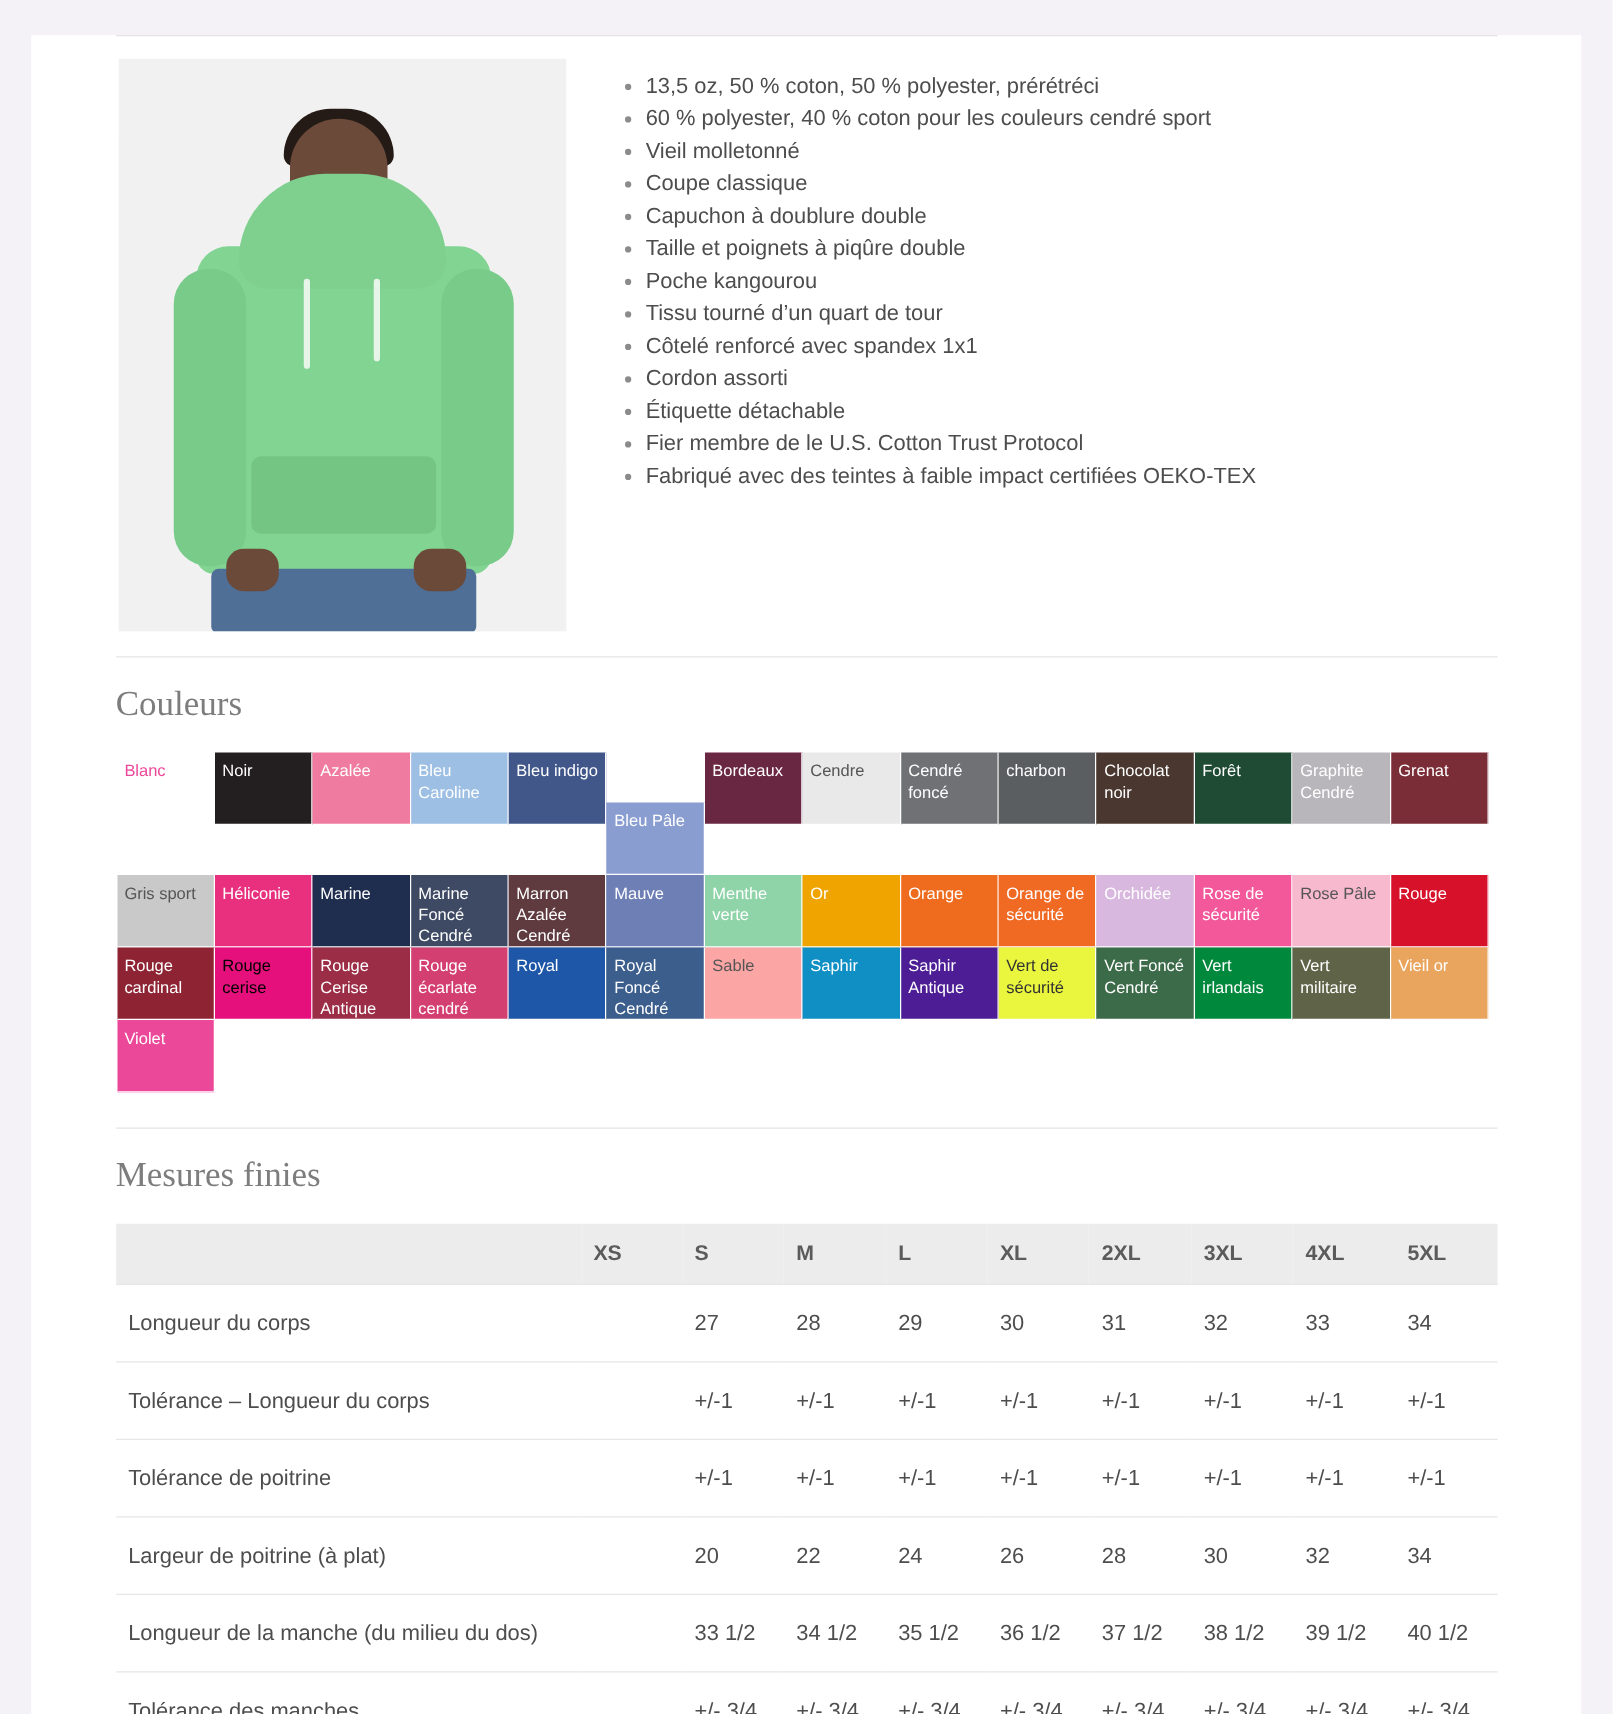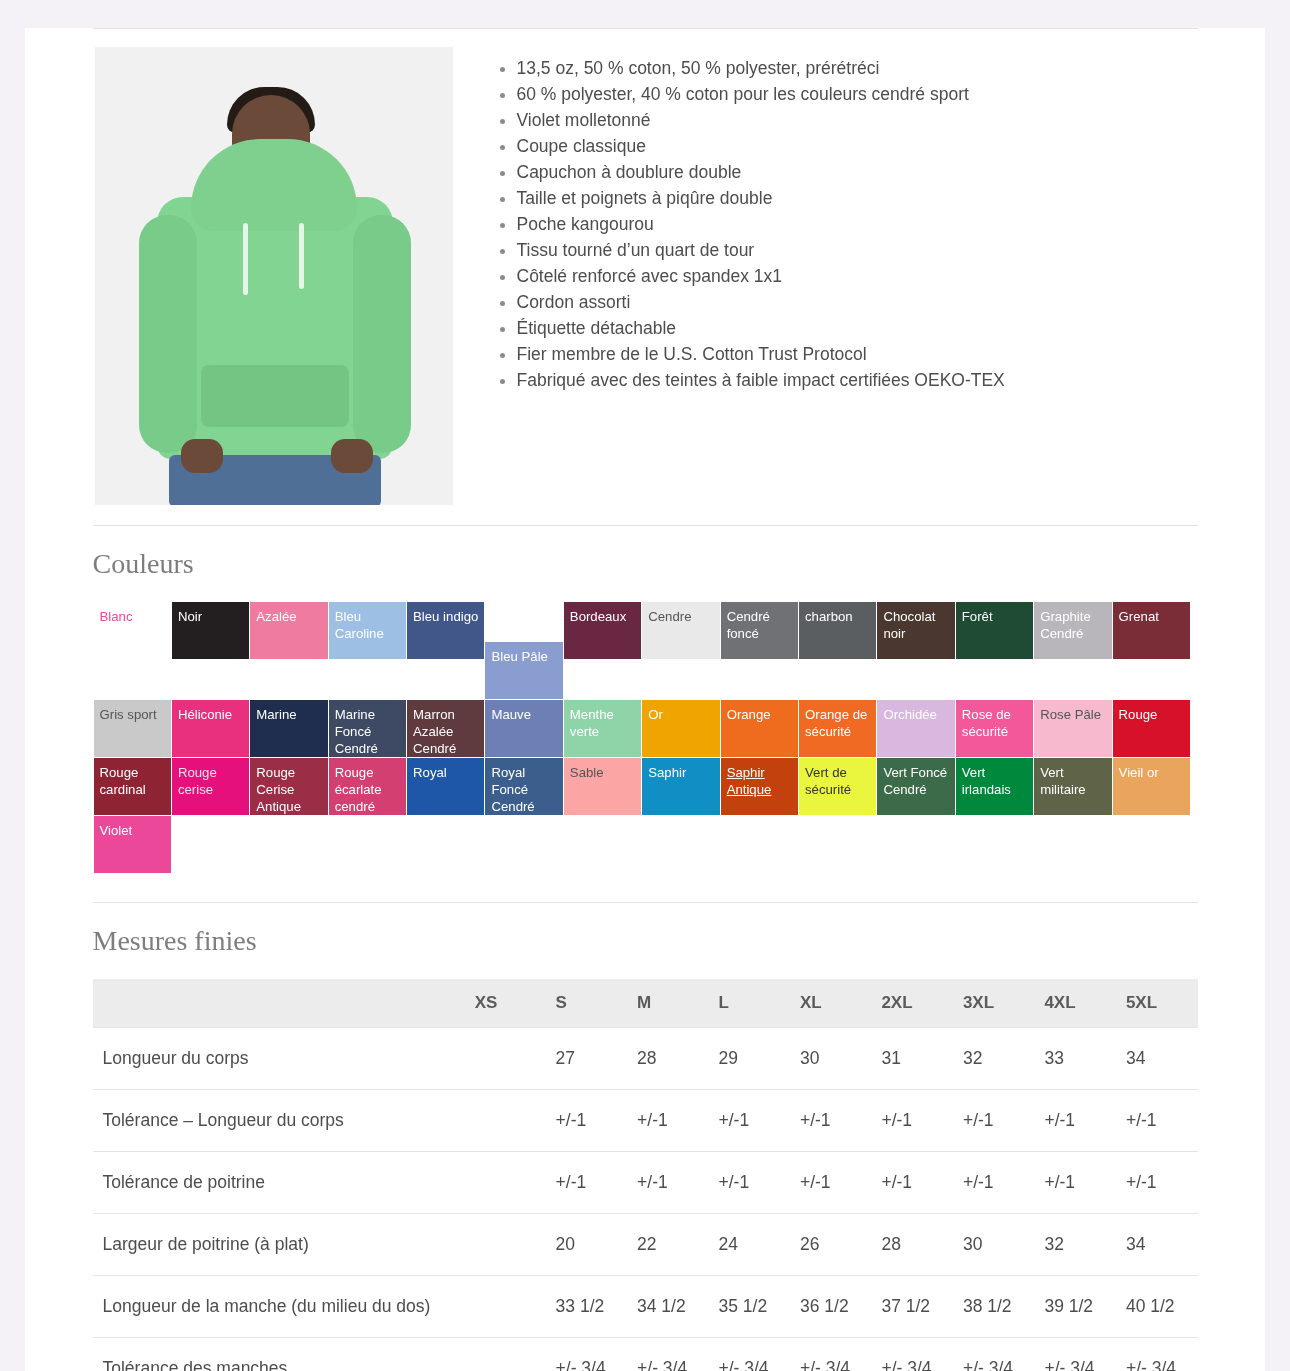--- a/index.html
+++ b/index.html
@@ -204,21 +204,21 @@
           <div class="fig-jeans"></div>
           <div class="fig-hand-l"></div>
           <div class="fig-hand-r"></div>
         </div>
       </div>
 
       <div class="features">
         <ul>
             <li>13,5 oz, 50 % coton, 50 % polyester, prérétréci</li>
             <li>60 % polyester, 40 % coton pour les couleurs cendré sport</li>
-            <li>Violet molletonné</li>
+            <li>Vieil molletonné</li>
             <li>Coupe classique</li>
             <li>Capuchon à doublure double</li>
             <li>Taille et poignets à piqûre double</li>
             <li>Poche kangourou</li>
             <li>Tissu tourné d’un quart de tour</li>
             <li>Côtelé renforcé avec spandex 1x1</li>
             <li>Cordon assorti</li>
             <li>Étiquette détachable</li>
             <li>Fier membre de le U.S. Cotton Trust Protocol</li>
             <li>Fabriqué avec des teintes à faible impact certifiées OEKO-TEX</li>
@@ -252,28 +252,28 @@
         <div class="swatch" style="background: rgb(110, 127, 181); color: rgb(255, 255, 255);"><span>Mauve</span></div>
         <div class="swatch" style="background: rgb(143, 211, 168); color: rgb(255, 255, 255);"><span>Menthe verte</span></div>
         <div class="swatch" style="background: rgb(240, 164, 0); color: rgb(255, 255, 255);"><span>Or</span></div>
         <div class="swatch" style="background: rgb(239, 108, 31); color: rgb(255, 255, 255);"><span>Orange</span></div>
         <div class="swatch" style="background: rgb(240, 106, 36); color: rgb(255, 255, 255);"><span>Orange de sécurité</span></div>
         <div class="swatch" style="background: rgb(217, 184, 223); color: rgb(255, 255, 255);"><span>Orchidée</span></div>
         <div class="swatch" style="background: rgb(242, 88, 154); color: rgb(255, 255, 255);"><span>Rose de sécurité</span></div>
         <div class="swatch" style="background: rgb(247, 185, 205); color: rgb(85, 85, 85);"><span>Rose Pâle</span></div>
         <div class="swatch" style="background: rgb(216, 17, 42); color: rgb(255, 255, 255);"><span>Rouge</span></div>
         <div class="swatch" style="background: rgb(142, 35, 52); color: rgb(255, 255, 255);"><span>Rouge cardinal</span></div>
-        <div class="swatch" style="background: rgb(229, 16, 124); color: #e5e5e5;"><span>Rouge cerise</span></div>
+        <div class="swatch" style="background: rgb(229, 16, 124); color: #000000;"><span>Rouge cerise</span></div>
         <div class="swatch" style="background: rgb(155, 45, 70); color: rgb(255, 255, 255);"><span>Rouge Cerise Antique</span></div>
         <div class="swatch" style="background: rgb(212, 63, 114); color: rgb(255, 255, 255);"><span>Rouge écarlate cendré</span></div>
         <div class="swatch" style="background: rgb(30, 86, 168); color: rgb(255, 255, 255);"><span>Royal</span></div>
         <div class="swatch" style="background: rgb(59, 94, 140); color: rgb(255, 255, 255);"><span>Royal Foncé Cendré</span></div>
         <div class="swatch" style="background: #fca5a5; color: rgb(85, 85, 85);"><span>Sable</span></div>
         <div class="swatch" style="background: rgb(15, 143, 196); color: rgb(255, 255, 255);"><span>Saphir</span></div>
-        <div class="swatch" style="background: #c2410c; color: rgb(255, 255, 255); text-decoration: underline;"><span>Saphir Antique</span></div>
+        <div class="swatch" style="background: #4c1d95; color: rgb(255, 255, 255);"><span>Saphir Antique</span></div>
         <div class="swatch" style="background: rgb(234, 245, 61); color: rgb(51, 51, 51);"><span>Vert de sécurité</span></div>
         <div class="swatch" style="background: rgb(60, 107, 74); color: rgb(255, 255, 255);"><span>Vert Foncé Cendré</span></div>
         <div class="swatch" style="background: rgb(0, 136, 60); color: rgb(255, 255, 255);"><span>Vert irlandais</span></div>
         <div class="swatch" style="background: rgb(95, 99, 72); color: rgb(255, 255, 255);"><span>Vert militaire</span></div>
         <div class="swatch" style="background: rgb(233, 165, 94); color: rgb(255, 255, 255);"><span>Vieil or</span></div>
         <div class="swatch" style="background: #ec4899; color: rgb(255, 255, 255);"><span>Violet</span></div>
       </div>
 
     <div class="section-div" style="margin-top:28px;"></div>
     <h2 class="section-title">Mesures finies</h2>

